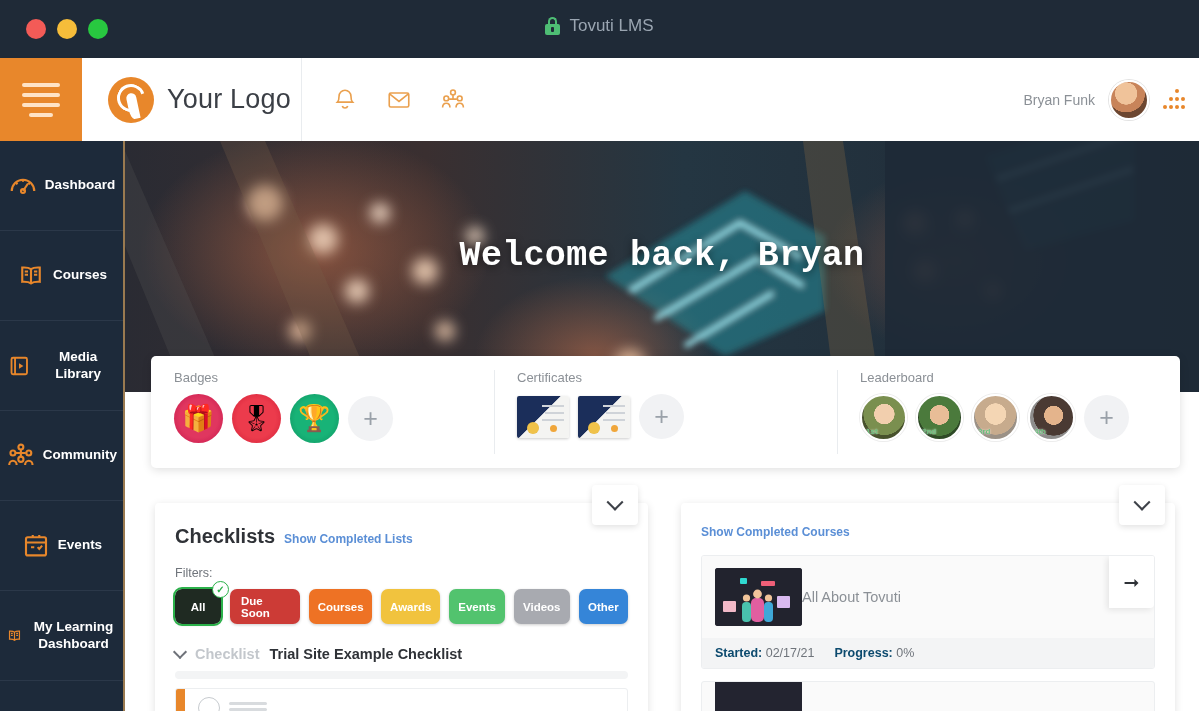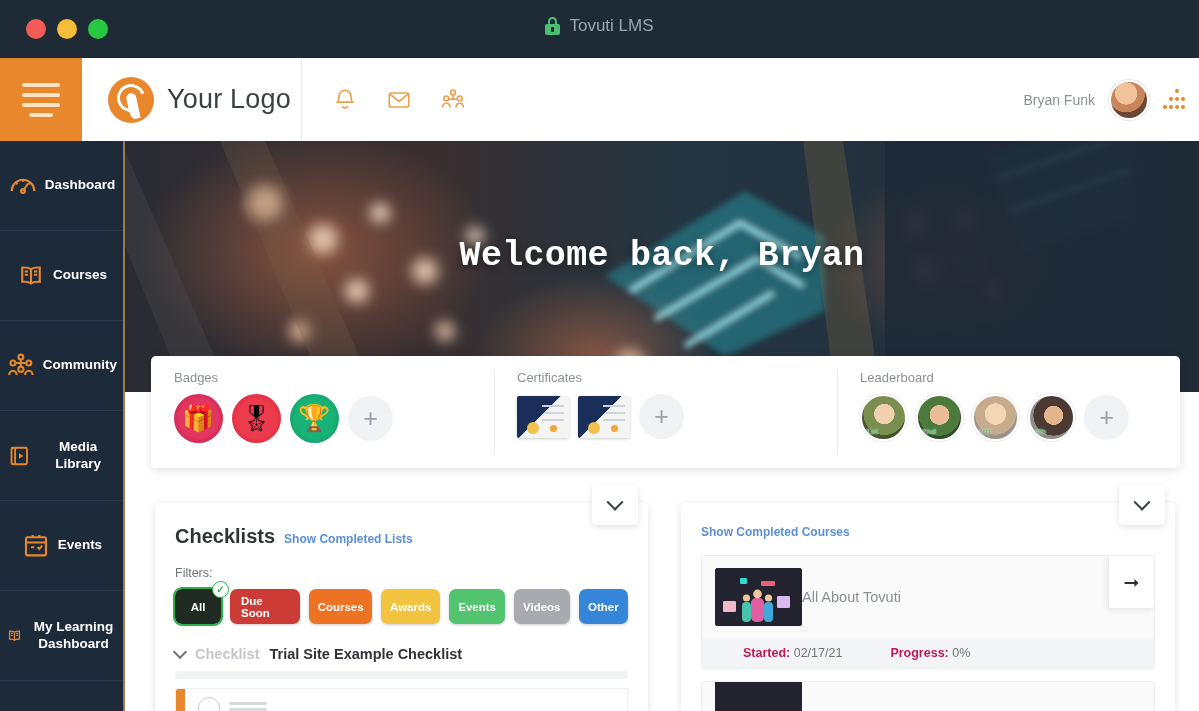--- a/index.html
+++ b/index.html
@@ -151,21 +151,21 @@
   .cl-item .bar { width:9px; height:100%; background:#e8872b; }
   .cl-item .circ { width:22px; height:22px; border-radius:50%; border:1.6px solid #c6cace; margin-left:13px; }
   .cl-item .lines { margin-left:9px; width:38px; }
   .cl-item .lines i { display:block; height:3px; background:#d8dbde; border-radius:2px; margin-bottom:3px; }
 
   .course-item { margin-top:16px; border:1px solid #eceef0; border-radius:3px; overflow:hidden; position:relative; }
   .course-top { display:flex; align-items:center; padding:12px 13px; background:#fafafa; }
   .course-thumb { width:87px; height:58px; border-radius:3px; overflow:hidden; position:relative; background:#232430; }
   .course-name { font-size:14.5px; color:#8b9096; }
   .course-meta { background:#f3f4f5; padding:8px 13px; font-size:12.5px; color:#6f747b; display:flex; gap:20px; }
-  .course-meta b { color:#be185d;margin-left:28px; }
+  .course-meta b { color:#0c4a6e; }
   .go-btn { position:absolute; right:0; top:0; width:45px; height:52px; background:#fff;
             box-shadow:-2px 2px 6px rgba(0,0,0,.09); display:flex; align-items:center; justify-content:center;
             cursor:pointer; font-size:19px; color:#2f3237; border-radius:0 0 4px 0; }
   .course-item2 { margin-top:12px; border:1px solid #eceef0; border-radius:3px 3px 0 0; height:36px;
                   background:#fafafa; display:flex; align-items:center; gap:16px; padding:0 13px; overflow:hidden; }
   .course-item2 .th { width:87px; height:50px; border-radius:3px; background:#232430; margin-top:12px; }
 </style>
 </head>
 <body>
 
@@ -262,39 +262,39 @@
           <path d="M12 6.5C10.4 5.3 8.2 5 5 5.2v11.4c3.2-.2 5.4.1 7 1.3 1.6-1.2 3.8-1.5 7-1.3V5.2c-3.2-.2-5.4.1-7 1.3z"></path>
           <path d="M12 6.5v11.4M7 8.4h2.6M7 11h2.6M14.4 8.4H17M14.4 11H17"></path>
         </svg>
       </span>
       <span class="side-lbl">Courses</span>
     </div>
 
     <div class="side-item">
       <span class="side-ico">
         <svg viewBox="0 0 24 24" fill="none" stroke="currentColor" stroke-width="1.7">
+          <rect x="5" y="4.5" width="14" height="15" rx="1.4"></rect>
+            <path d="M8.2 4.5v15"></path>
+          <path d="M11.8 9.6l4 2.4-4 2.4z" fill="currentColor" stroke="none"></path>
+        </svg>
+      </span>
+      <span class="side-lbl">Media Library</span>
+    </div>
+
+    <div class="side-item">
+      <span class="side-ico">
+        <svg viewBox="0 0 24 24" fill="none" stroke="currentColor" stroke-width="1.7">
           <circle cx="12" cy="4.8" r="2"></circle>
             <circle cx="5.6" cy="9.6" r="2"></circle>
             <circle cx="18.4" cy="9.6" r="2"></circle>
           <circle cx="12" cy="14.6" r="2.1"></circle>
           <path d="M12 6.8v5.7M8 9.6h8M2.6 19.2c0-2 1.3-3.4 3-3.4s3 1.4 3 3.4M15.4 19.2c0-2 1.3-3.4 3-3.4s3 1.4 3 3.4"></path>
         </svg>
       </span>
       <span class="side-lbl">Community</span>
-    </div>
-
-    <div class="side-item">
-      <span class="side-ico">
-        <svg viewBox="0 0 24 24" fill="none" stroke="currentColor" stroke-width="1.7">
-          <rect x="5" y="4.5" width="14" height="15" rx="1.4"></rect>
-            <path d="M8.2 4.5v15"></path>
-          <path d="M11.8 9.6l4 2.4-4 2.4z" fill="currentColor" stroke="none"></path>
-        </svg>
-      </span>
-      <span class="side-lbl">Media Library</span>
     </div>
 
     <div class="side-item">
       <span class="side-ico">
         <svg viewBox="0 0 24 24" fill="none" stroke="currentColor" stroke-width="1.7">
           <rect x="4" y="5" width="16" height="14.5" rx="1.4"></rect>
             <path d="M4 9.2h16M9.4 5V3.2M14.6 5V3.2"></path>
           <path d="M8 13h2.6M13.3 12.9l1.3 1.4 2.3-2.6"></path>
         </svg>
       </span>

